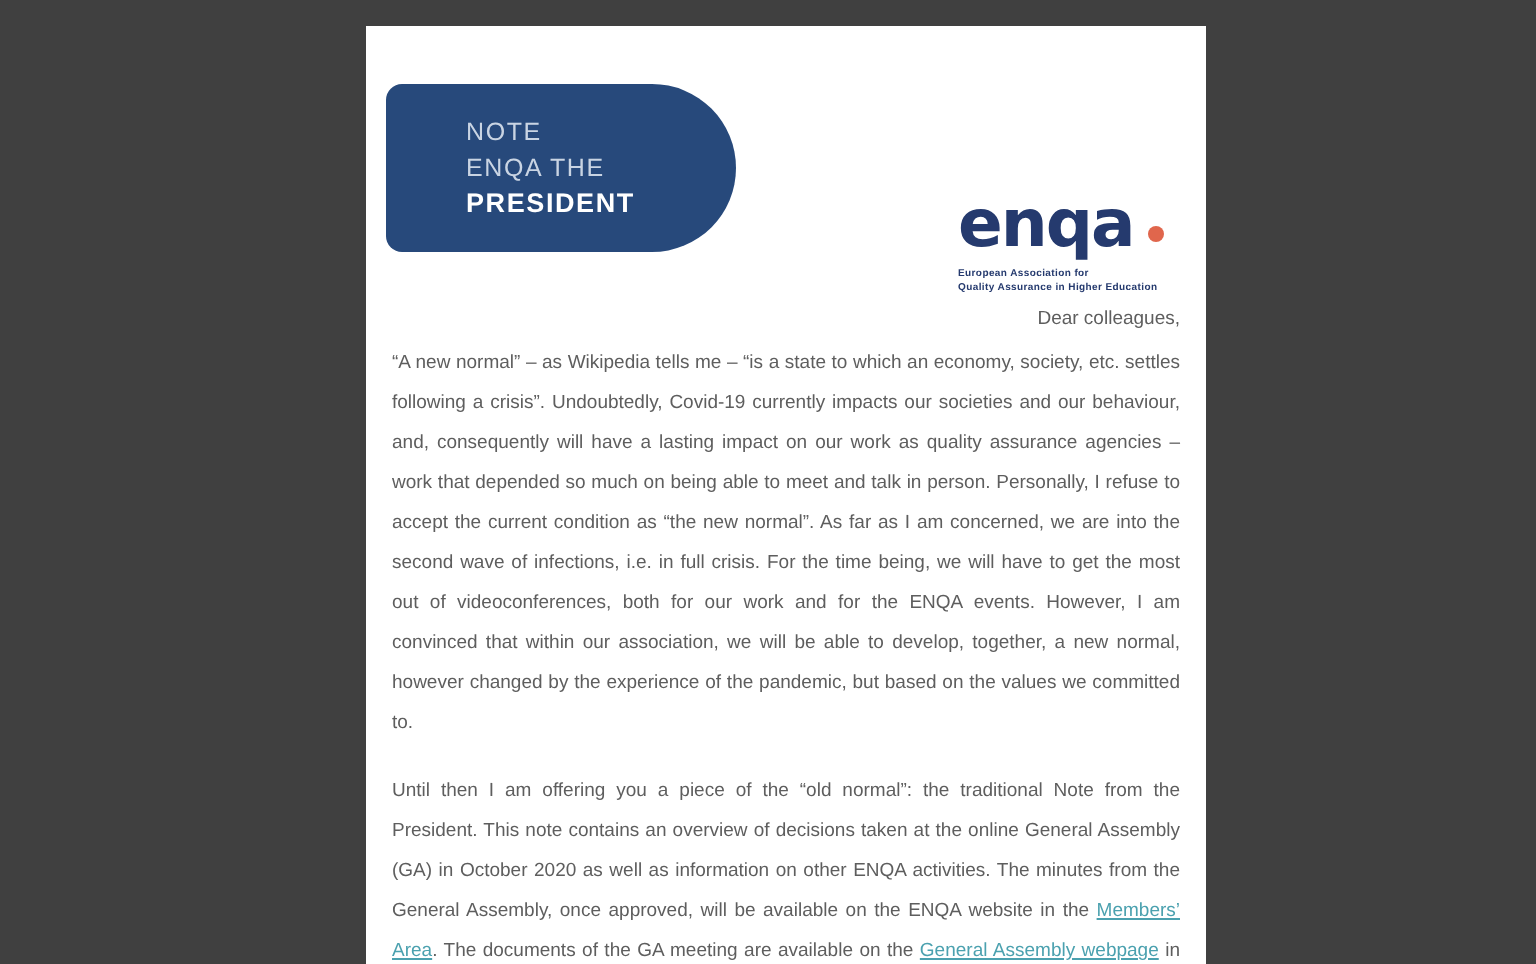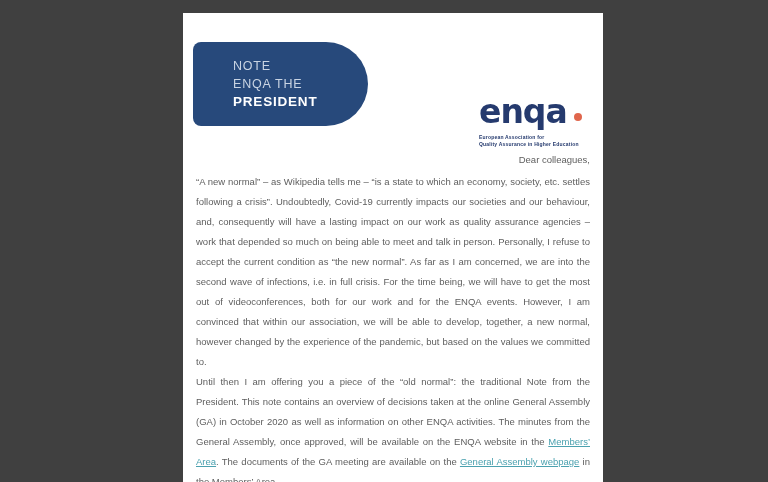--- a/index.html
+++ b/index.html
@@ -92,21 +92,21 @@
   }
 
   .body-text {
     padding: 13px 13px 0 13px;
     font-size: 9.5px;
     line-height: 20px;
     color: #5e5e5e;
     text-align: justify;
   }
   .salutation { margin-bottom: 2px; text-align: right; }
-  .para-1 { }
+  .para-1 { margin-bottom: 14px; }
   .para-2 { margin-bottom: 0; }
 
   .text-link {
     color: #4ba1af;
     text-decoration: underline;
     cursor: pointer;
   }
 </style>
 </head>
 <body>

